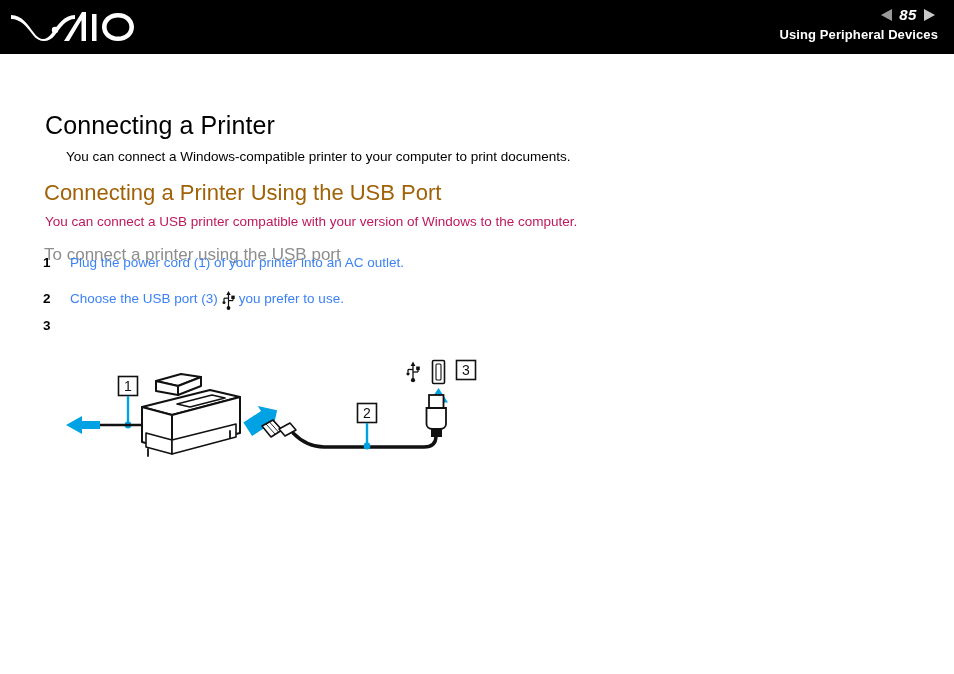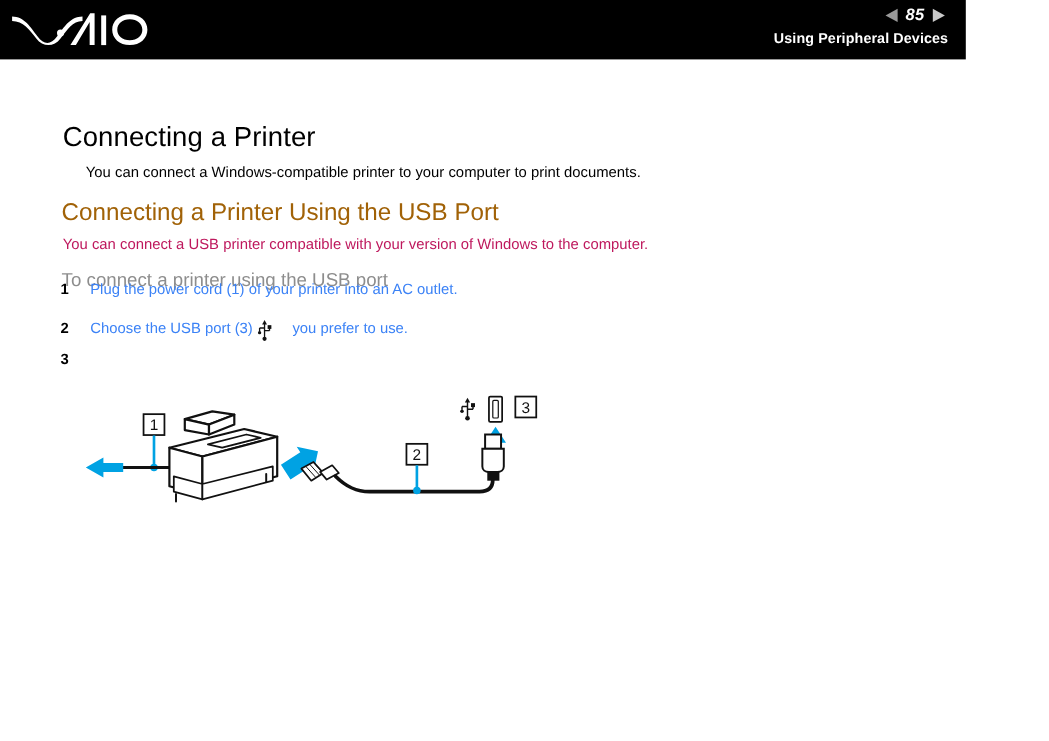--- a/index.html
+++ b/index.html
@@ -13,21 +13,21 @@
     font-family: "Liberation Sans", sans-serif;
     color: #000000;
     overflow: hidden;
     position: relative;
   }
 
   
   .header {
     position: absolute;
     left: 0; top: 0;
-    width: 878px;
+    width: 954px;
     height: 54px;
     background: #000000;
   }
   .vaio-logo {
     position: absolute;
     left: 8px;
     top: 8px;
     width: 130px;
     height: 38px;
   }
@@ -76,21 +76,21 @@
     font-size: 13px;
     font-weight: bold;
     margin-top: 3px;
     letter-spacing: 0.1px;
     text-align: right;
   }
 
   
   .content {
     position: absolute;
-    left: 17px;
+    left: 5px;
     top: 54px;
     width: 770px;
     height: 620px;
   }
   .h1 {
     position: absolute;
     left: 40px;
     top: 40px;
     font-size: 25px;
     font-weight: normal;
@@ -246,21 +246,21 @@
               <line x1="7.5" y1="2.6" x2="7.5" y2="16"></line>
               <line x1="7.5" y1="7.2" x2="3" y2="7.2"></line>
               <line x1="3" y1="7.2" x2="3" y2="10.3"></line>
               <line x1="7.5" y1="9.6" x2="12" y2="9.6"></line>
               <line x1="12" y1="9.6" x2="12" y2="7.4"></line>
             </g>
             <polygon points="7.5,0 5.3,4 9.7,4" fill="#111111"></polygon>
             <circle cx="7.5" cy="17" r="1.9" fill="#111111"></circle>
             <circle cx="3" cy="11.4" r="1.5" fill="#111111"></circle>
             <rect x="10.3" y="4.6" width="3.4" height="3.4" fill="#111111"></rect>
-          </svg></span><span class="step-text" style="margin-left:15px;">you prefer to use.</span>
+          </svg></span><span class="step-text" style="margin-left:0;">you prefer to use.</span>
     </div>
 
     <div class="step s3">
       <span class="step-num">3</span>
     </div>
 
   </div>
 
   <div class="figure">
     <svg width="440" height="135" viewBox="0 0 440 135">

